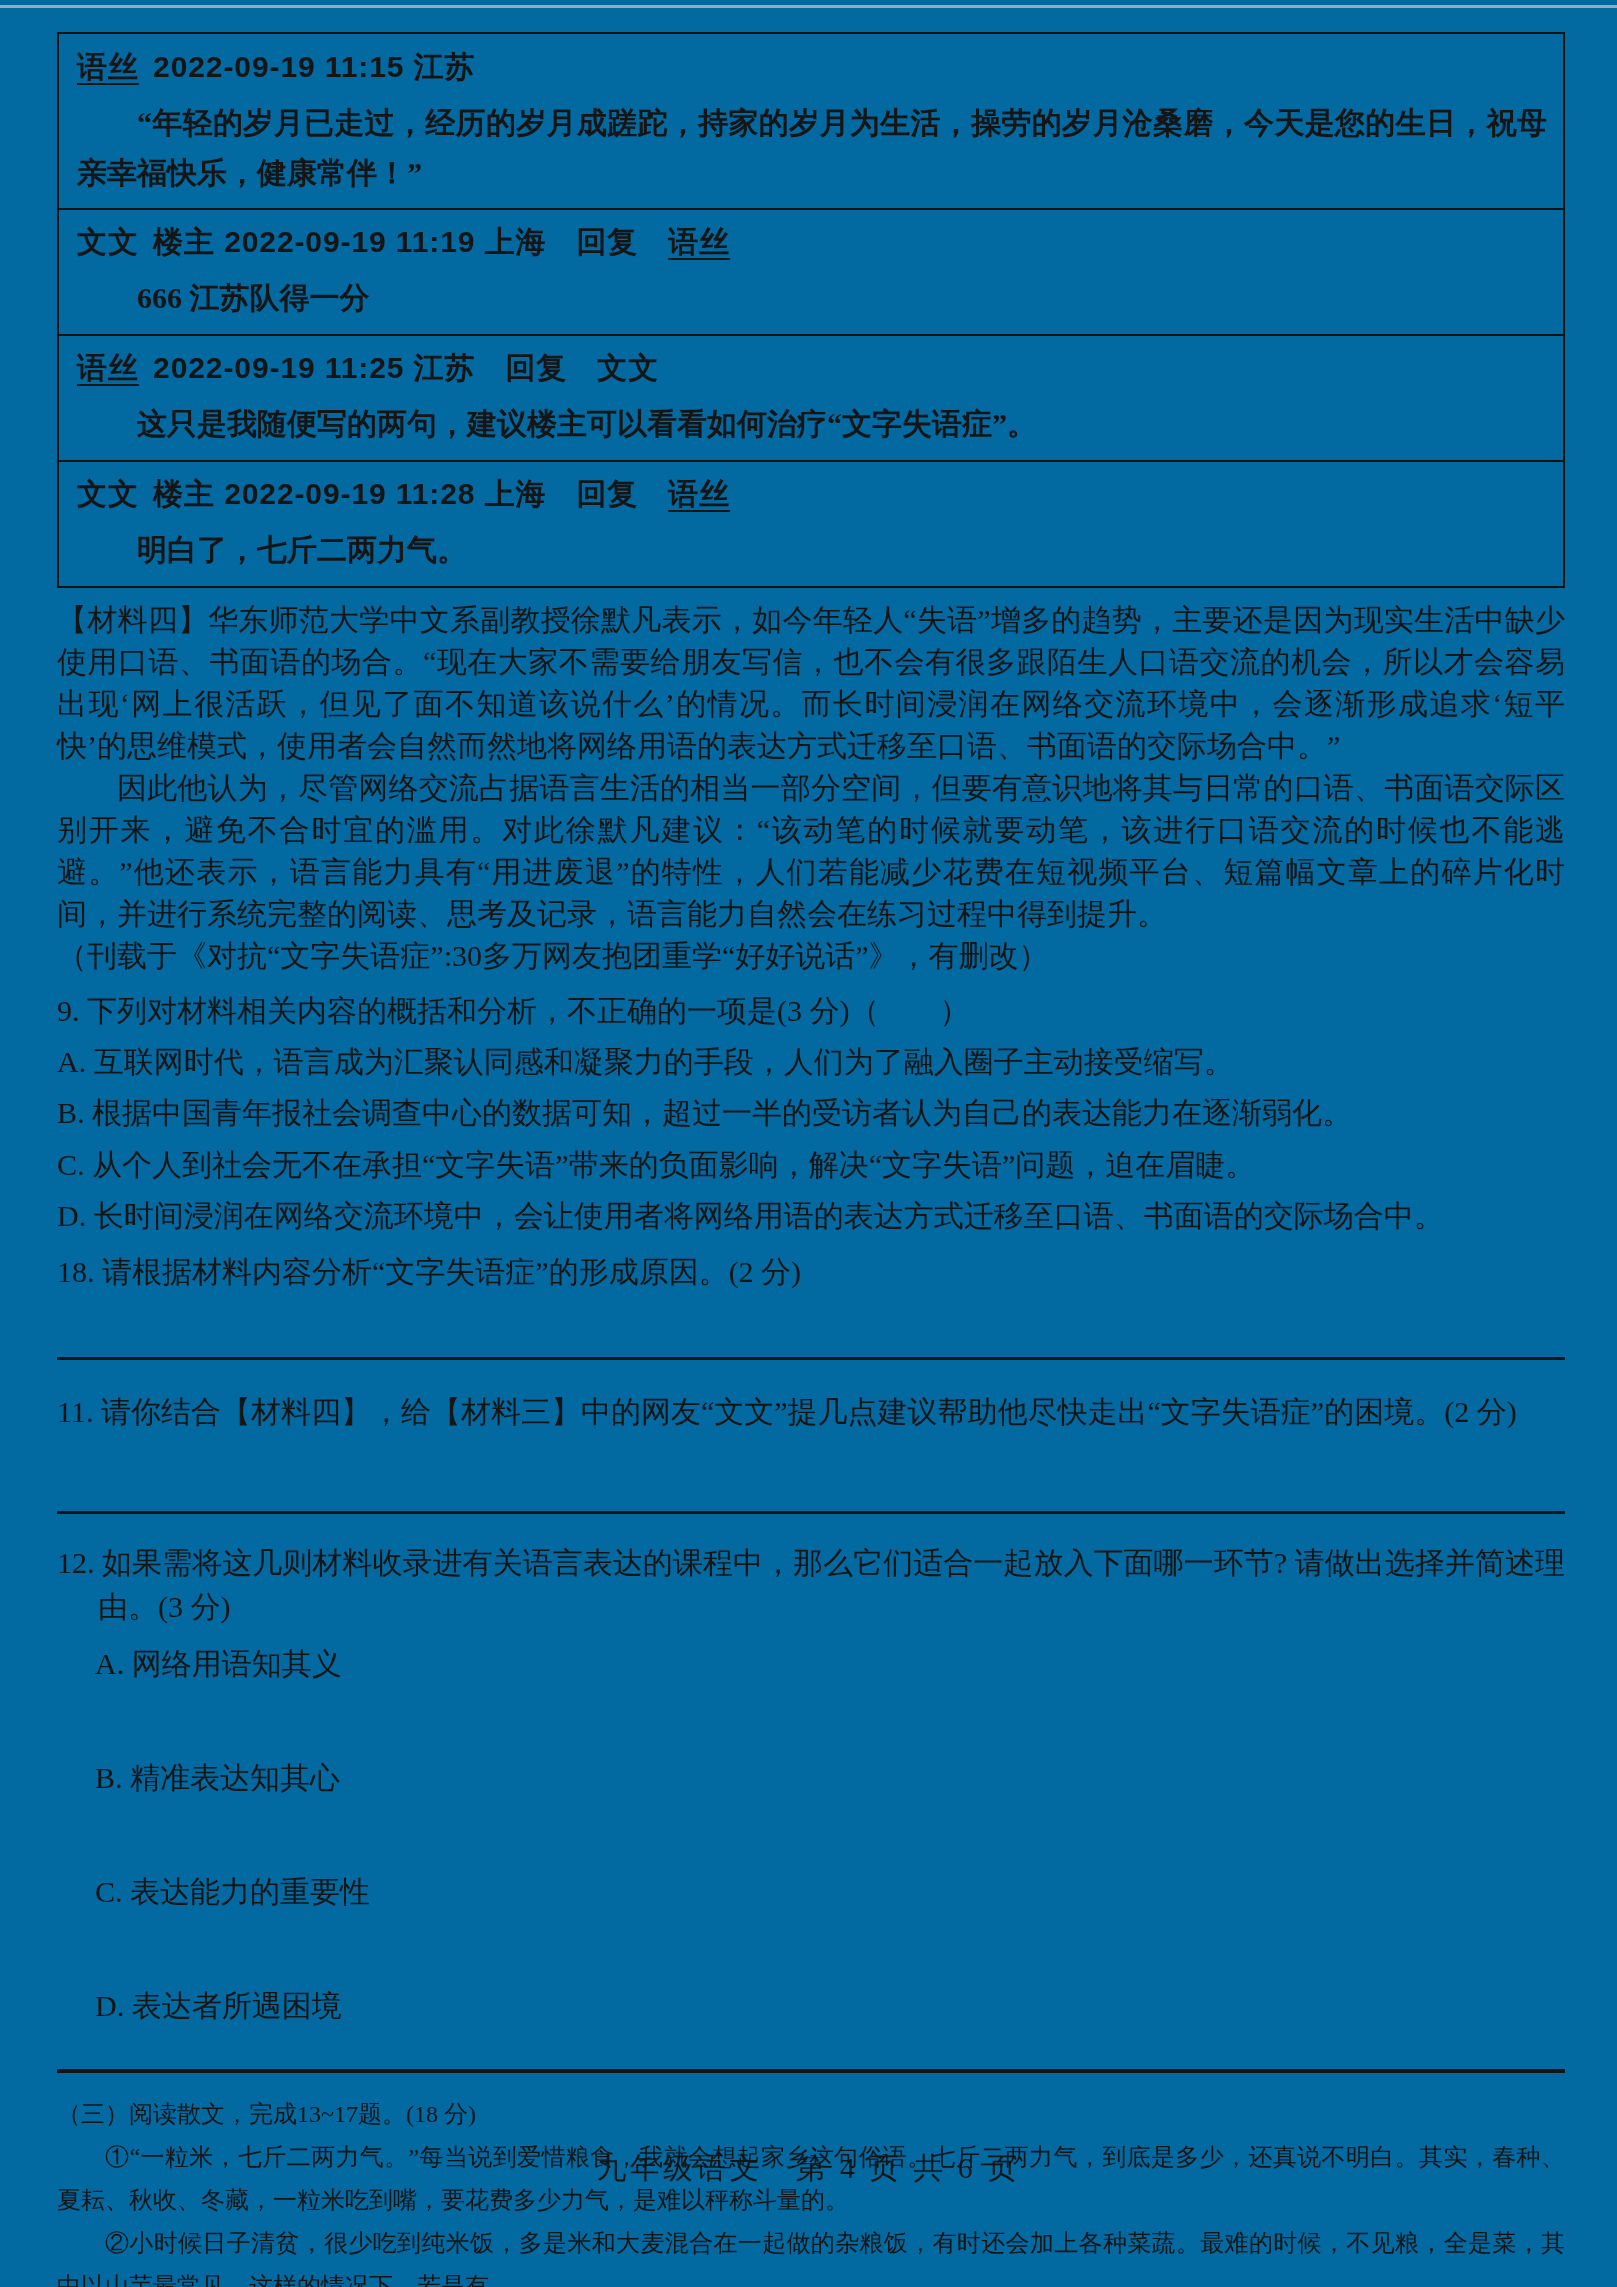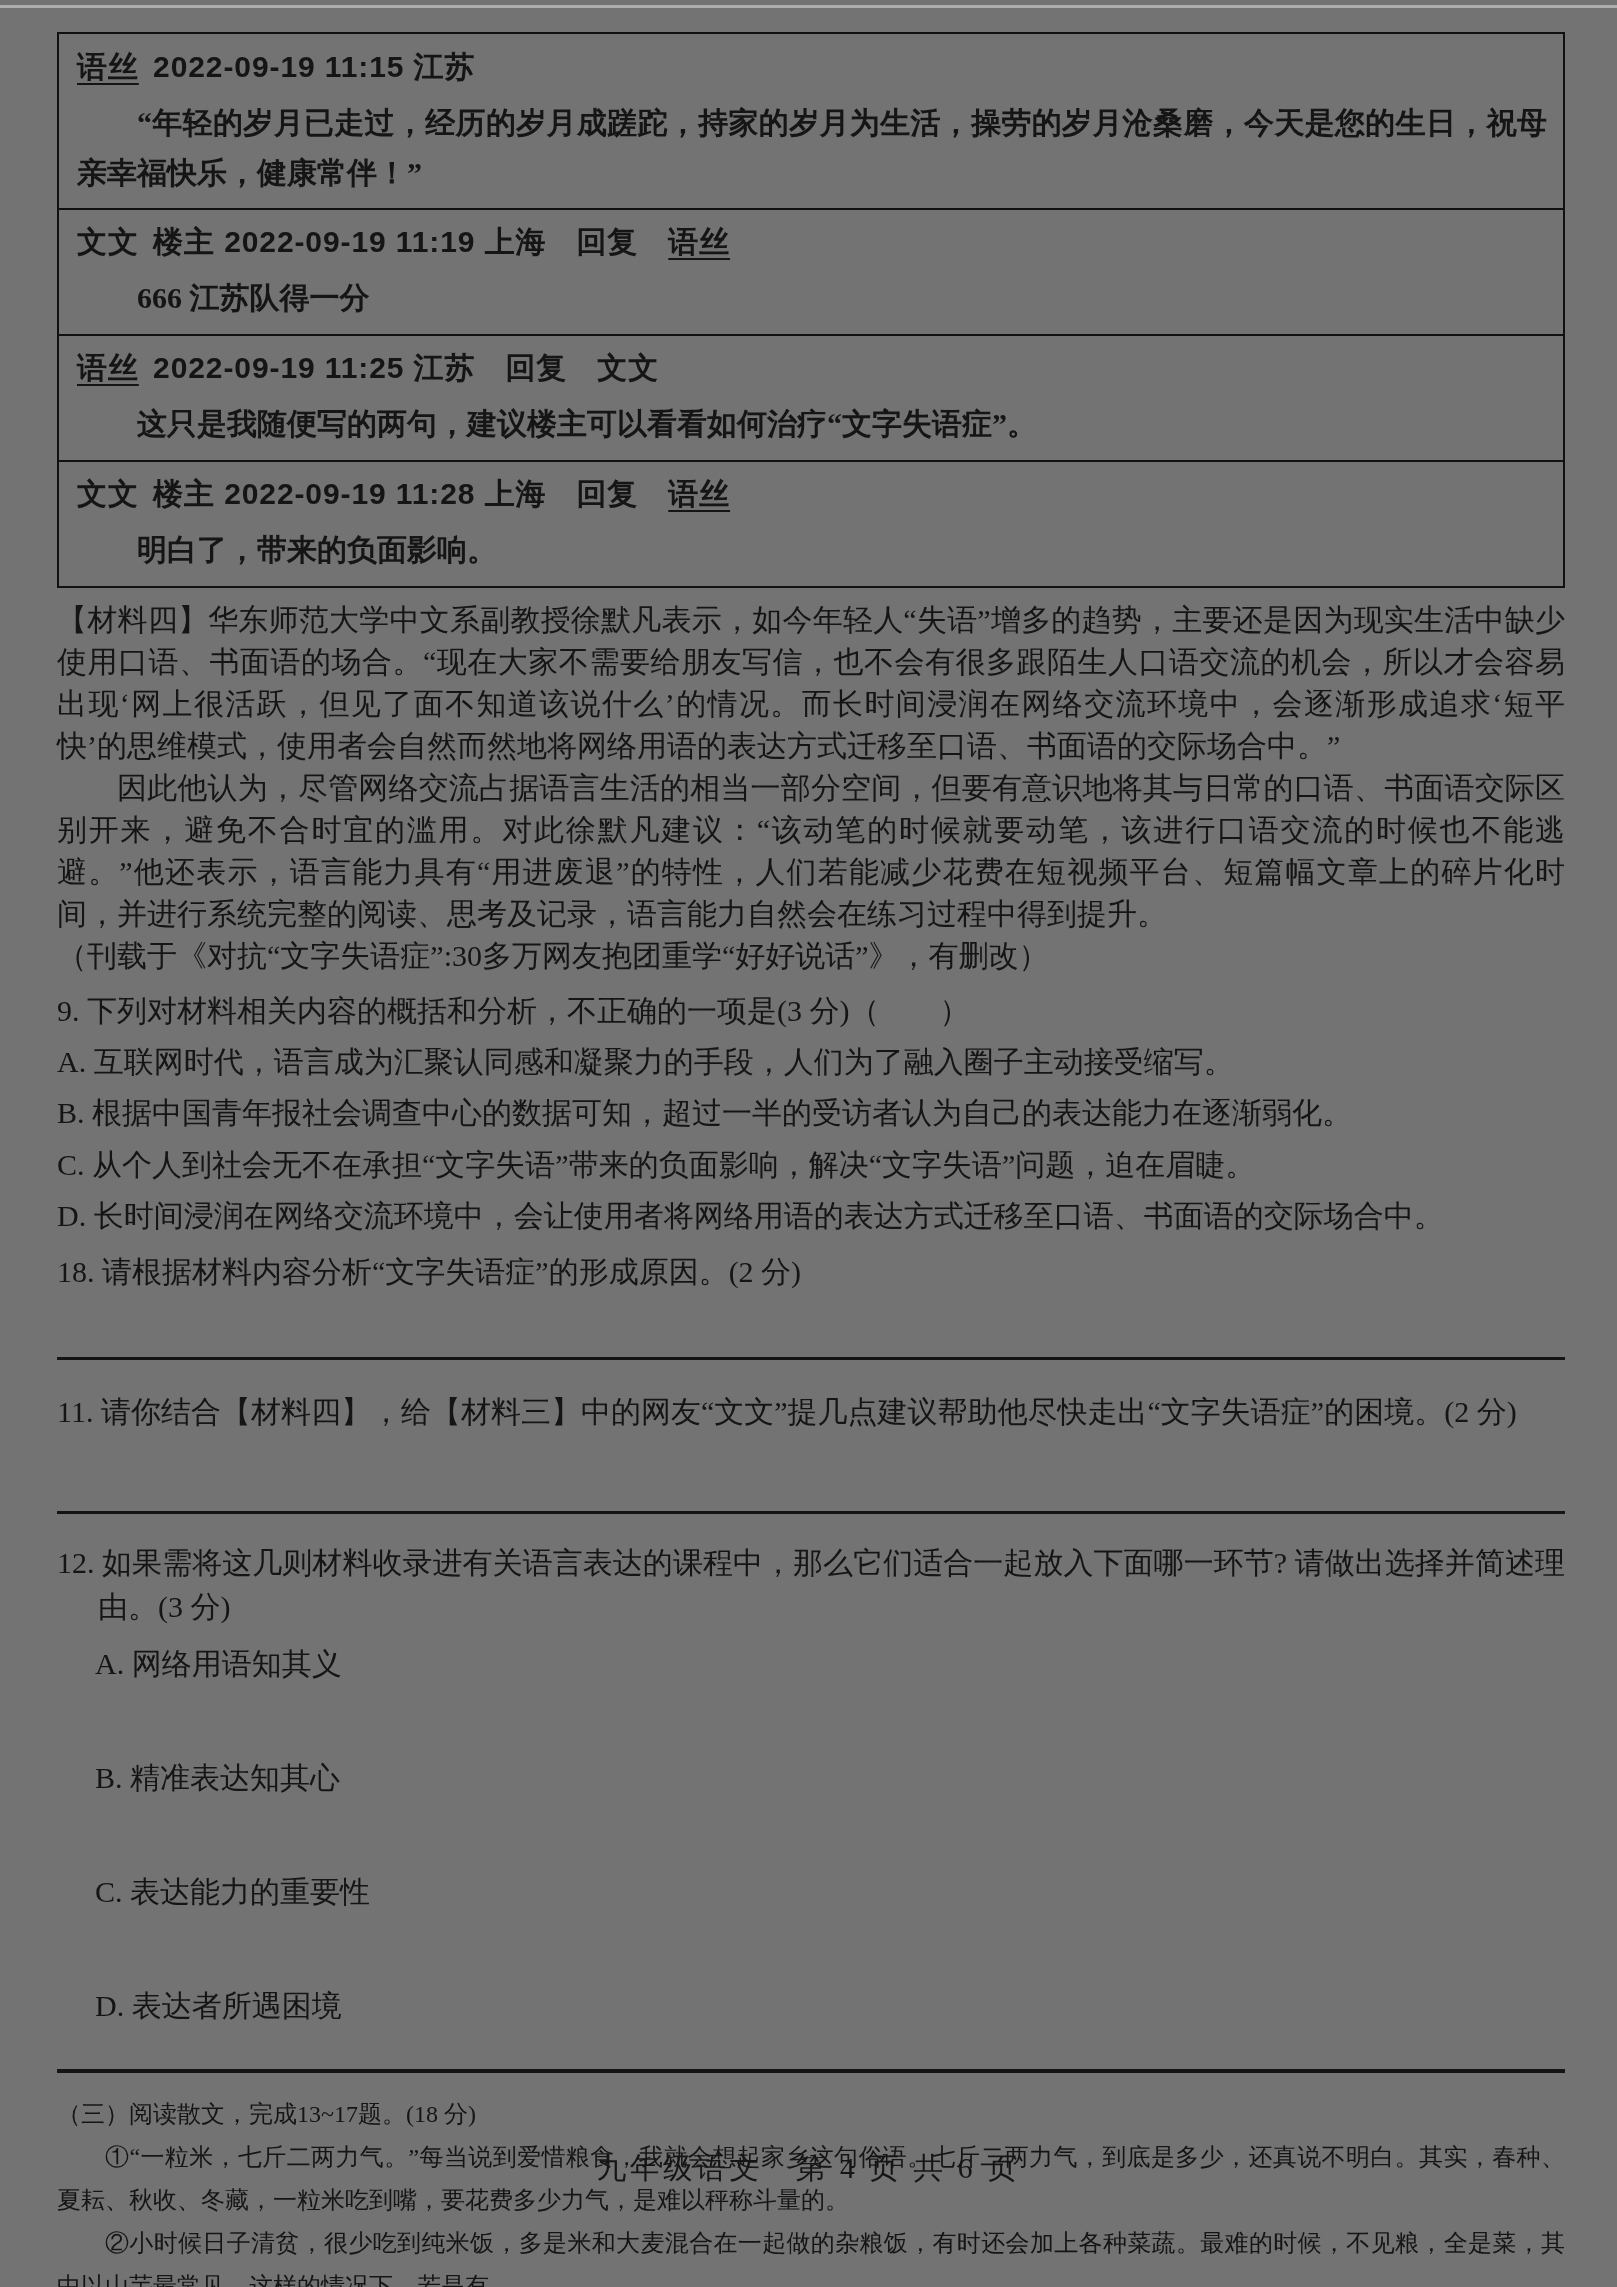--- a/index.html
+++ b/index.html
@@ -1,19 +1,19 @@
 <!DOCTYPE html>
 <html style="font-size:14.3px"><head>
 <meta charset="utf-8">
 <style>
   html,body{margin:0;padding:0;background:#d9d9d9;}
   .sheet{
     position:relative;
     width:1617px;height:2287px;
-    background:#737373;
+    background:#0369a1;
     color:#151515;
     font-family:"Liberation Serif","DejaVu Serif",serif;
     box-sizing:border-box;
     padding:27px 52px 0 57px;
     overflow:hidden;
   }
   .scan-edge{position:absolute;top:5.4px;left:0;width:100%;height:2.7px;background:#bdbdbd;opacity:.8;}
 
   
   .forum-table{border:2.7px solid #111;margin-top:5.4px;}
@@ -83,21 +83,21 @@
       <div class="row-header">
         <span class="u">语丝</span><span class="sp">2022-09-19 11:25 江苏</span><span class="spw">回复</span><span class="spw">文文</span>
       </div>
       <div class="row-body">这只是我随便写的两句，建议楼主可以看看如何治疗“文字失语症”。</div>
     </div>
 
     <div class="forum-row">
       <div class="row-header">
         <span>文文</span><span class="sp">楼主 2022-09-19 11:28 上海</span><span class="spw">回复</span><span class="spw u">语丝</span>
       </div>
-      <div class="row-body">明白了，带来的负面影响。</div>
+      <div class="row-body">明白了，七斤二两力气。</div>
     </div>
 
   </div>
 
   <div class="material">
     <p>【材料四】华东师范大学中文系副教授徐默凡表示，如今年轻人“失语”增多的趋势，主要还是因为现实生活中缺少使用口语、书面语的场合。“现在大家不需要给朋友写信，也不会有很多跟陌生人口语交流的机会，所以才会容易出现‘网上很活跃，但见了面不知道该说什么’的情况。而长时间浸润在网络交流环境中，会逐渐形成追求‘短平快’的思维模式，使用者会自然而然地将网络用语的表达方式迁移至口语、书面语的交际场合中。”</p>
     <p class="indent">因此他认为，尽管网络交流占据语言生活的相当一部分空间，但要有意识地将其与日常的口语、书面语交际区别开来，避免不合时宜的滥用。对此徐默凡建议：“该动笔的时候就要动笔，该进行口语交流的时候也不能逃避。”他还表示，语言能力具有“用进废退”的特性，人们若能减少花费在短视频平台、短篇幅文章上的碎片化时间，并进行系统完整的阅读、思考及记录，语言能力自然会在练习过程中得到提升。</p>
     <p class="citation">（刊载于《对抗“文字失语症”:30多万网友抱团重学“好好说话”》，有删改）</p>
   </div>
 

